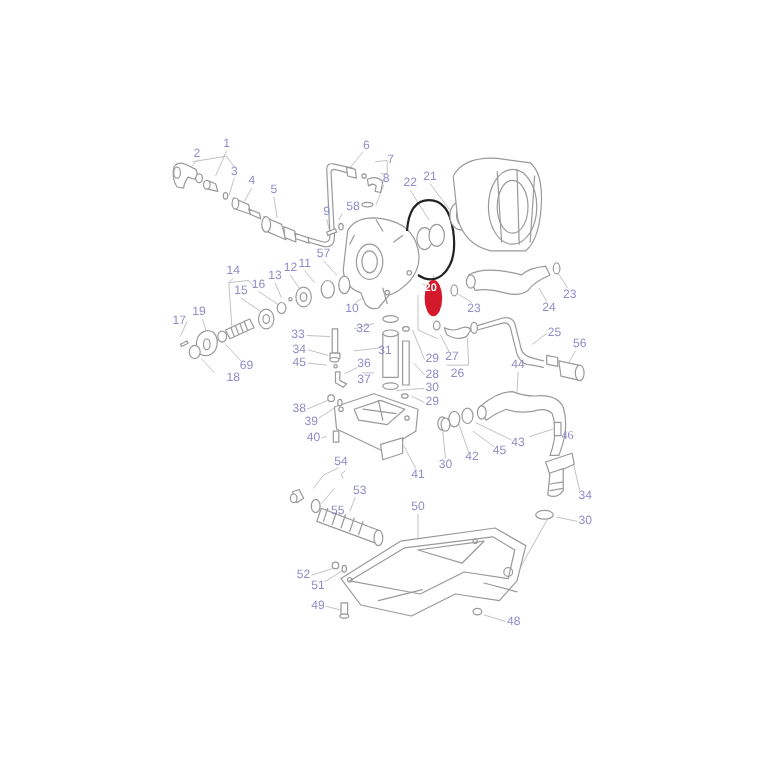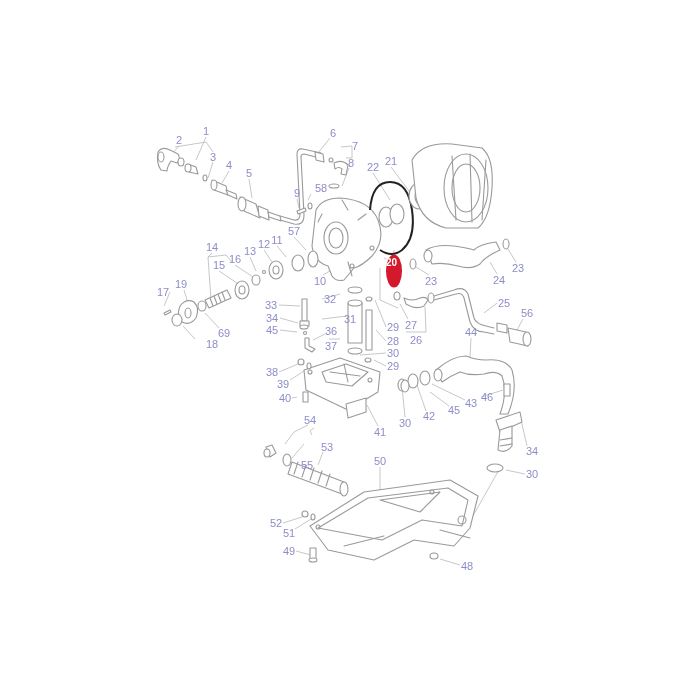--- a/index.html
+++ b/index.html
@@ -328,21 +328,21 @@
       <div class="lbl" style="left: 416px; top: 340px;">26</div>
       <div class="lbl" style="left: 504px; top: 303px;">25</div>
       <div class="lbl" style="left: 527px; top: 313px;">56</div>
       <div class="lbl" style="left: 471px; top: 332px;">44</div>
       <div class="lbl" style="left: 272px; top: 372px;">38</div>
       <div class="lbl" style="left: 283px; top: 384px;">39</div>
       <div class="lbl" style="left: 285px; top: 398px;">40</div>
       <div class="lbl" style="left: 471px; top: 403px;">43</div>
       <div class="lbl" style="left: 454px; top: 410px;">45</div>
       <div class="lbl" style="left: 429px; top: 416px;">42</div>
-      <div class="lbl" style="left: 487px; top: 397px;">46</div>
+      <div class="lbl" style="left: 516px; top: 397px; font-family: Liberation Serif, serif;">46</div>
       <div class="lbl" style="left: 405px; top: 423px;">30</div>
       <div class="lbl" style="left: 380px; top: 432px;">41</div>
       <div class="lbl" style="left: 532px; top: 451px;">34</div>
       <div class="lbl" style="left: 310px; top: 420px; text-align: center;">54</div>
       <div class="lbl" style="left: 307px; top: 465px;">55</div>
       <div class="lbl" style="left: 327px; top: 447px;">53</div>
       <div class="lbl" style="left: 532px; top: 474px;">30</div>
       <div class="lbl" style="left: 380px; top: 461px;">50</div>
       <div class="lbl" style="left: 276px; top: 523px;">52</div>
       <div class="lbl" style="left: 289px; top: 533px;">51</div>

